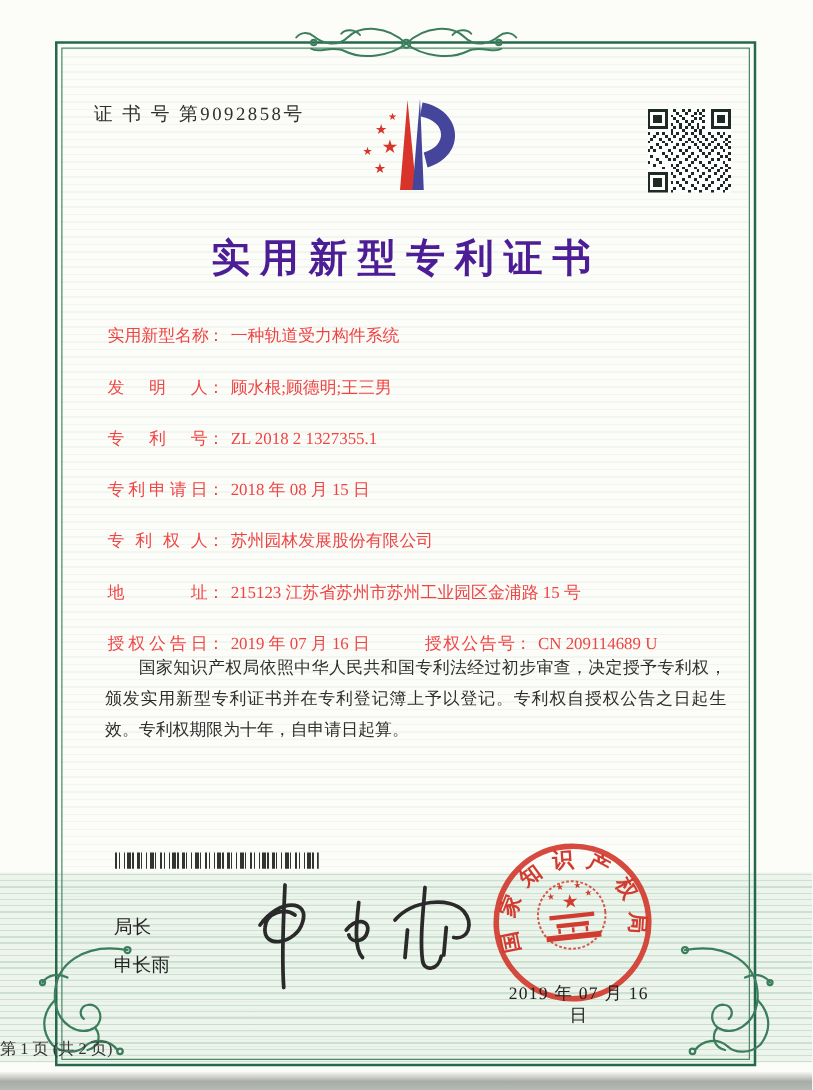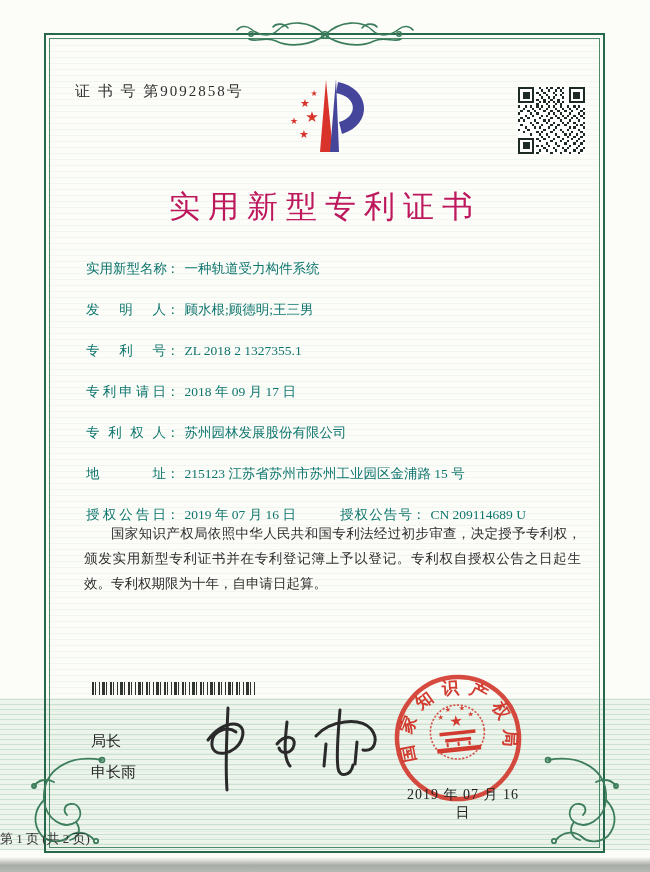--- a/index.html
+++ b/index.html
@@ -16,22 +16,22 @@
   
   .frame{position:absolute;left:44px;top:33px;width:557px;height:816px;z-index:2;
          border:2.5px solid #26684a;}
   .frame-inner{position:absolute;inset:3px;border:1px solid #4d8a6a;}
   .ornament{position:absolute;z-index:3;}
   
   .cert-no{position:absolute;left:75px;top:82px;z-index:4;font-size:15px;letter-spacing:2px;color:#2e2e2e;text-align:right;}
   .logo{position:absolute;left:276px;top:76px;z-index:4;}
   .qr{position:absolute;left:518px;top:87px;z-index:4;}
   .title{position:absolute;left:0;width:100%;top:186px;z-index:4;text-align:center;
-         font-size:31px;font-weight:400;letter-spacing:8px;color:#be185d;}
-  .fields{position:absolute;left:86px;top:257px;width:500px;z-index:4;font-size:13.5px;color:#0f766e;}
+         font-size:31px;font-weight:700;letter-spacing:8px;color:#4c1d95;}
+  .fields{position:absolute;left:86px;top:257px;width:500px;z-index:4;font-size:13.5px;color:#ef4444;}
   .row{margin-bottom:17px;line-height:24px;white-space:nowrap;}
   .lbl{display:inline-block;width:80px;text-align:justify;text-align-last:justify;vertical-align:top;}
   .colon{margin-right:5px;}
   .pair2{margin-left:44px;}
   .pair2 .lbl{width:72px;}
   .body-text{position:absolute;left:84px;top:521px;width:497px;z-index:4;
              font-size:13.5px;line-height:25px;text-align:justify;color:#2d2d2d;}
   .body-text p{margin:0;text-indent:2em;}
   .barcode{position:absolute;left:92px;top:682px;width:163px;height:13px;z-index:4;
            background:repeating-linear-gradient(90deg,#30352f 0 2px,#fbfbf8 2px 3px,#30352f 3px 4px,
@@ -137,21 +137,21 @@
     <div class="row">
       <span class="lbl">实用新型名称</span><span class="colon">：</span><span>一种轨道受力构件系统</span>
     </div>
     <div class="row">
       <span class="lbl">发明人</span><span class="colon">：</span><span>顾水根;顾德明;王三男</span>
     </div>
     <div class="row">
       <span class="lbl">专利号</span><span class="colon">：</span><span>ZL 2018 2 1327355.1</span>
     </div>
     <div class="row">
-      <span class="lbl">专利申请日</span><span class="colon">：</span><span>2018 年 09 月 17 日</span>
+      <span class="lbl">专利申请日</span><span class="colon">：</span><span>2018 年 08 月 15 日</span>
     </div>
     <div class="row">
       <span class="lbl">专利权人</span><span class="colon">：</span><span>苏州园林发展股份有限公司</span>
     </div>
     <div class="row">
       <span class="lbl">地址</span><span class="colon">：</span><span>215123 江苏省苏州市苏州工业园区金浦路 15 号</span>
     </div>
     <div class="row">
       <span class="lbl">授权公告日</span><span class="colon">：</span><span>2019 年 07 月 16 日</span><span class="pair2"><span class="lbl">授权公告号</span><span class="colon">：</span><span>CN 209114689 U</span></span>
     </div>

